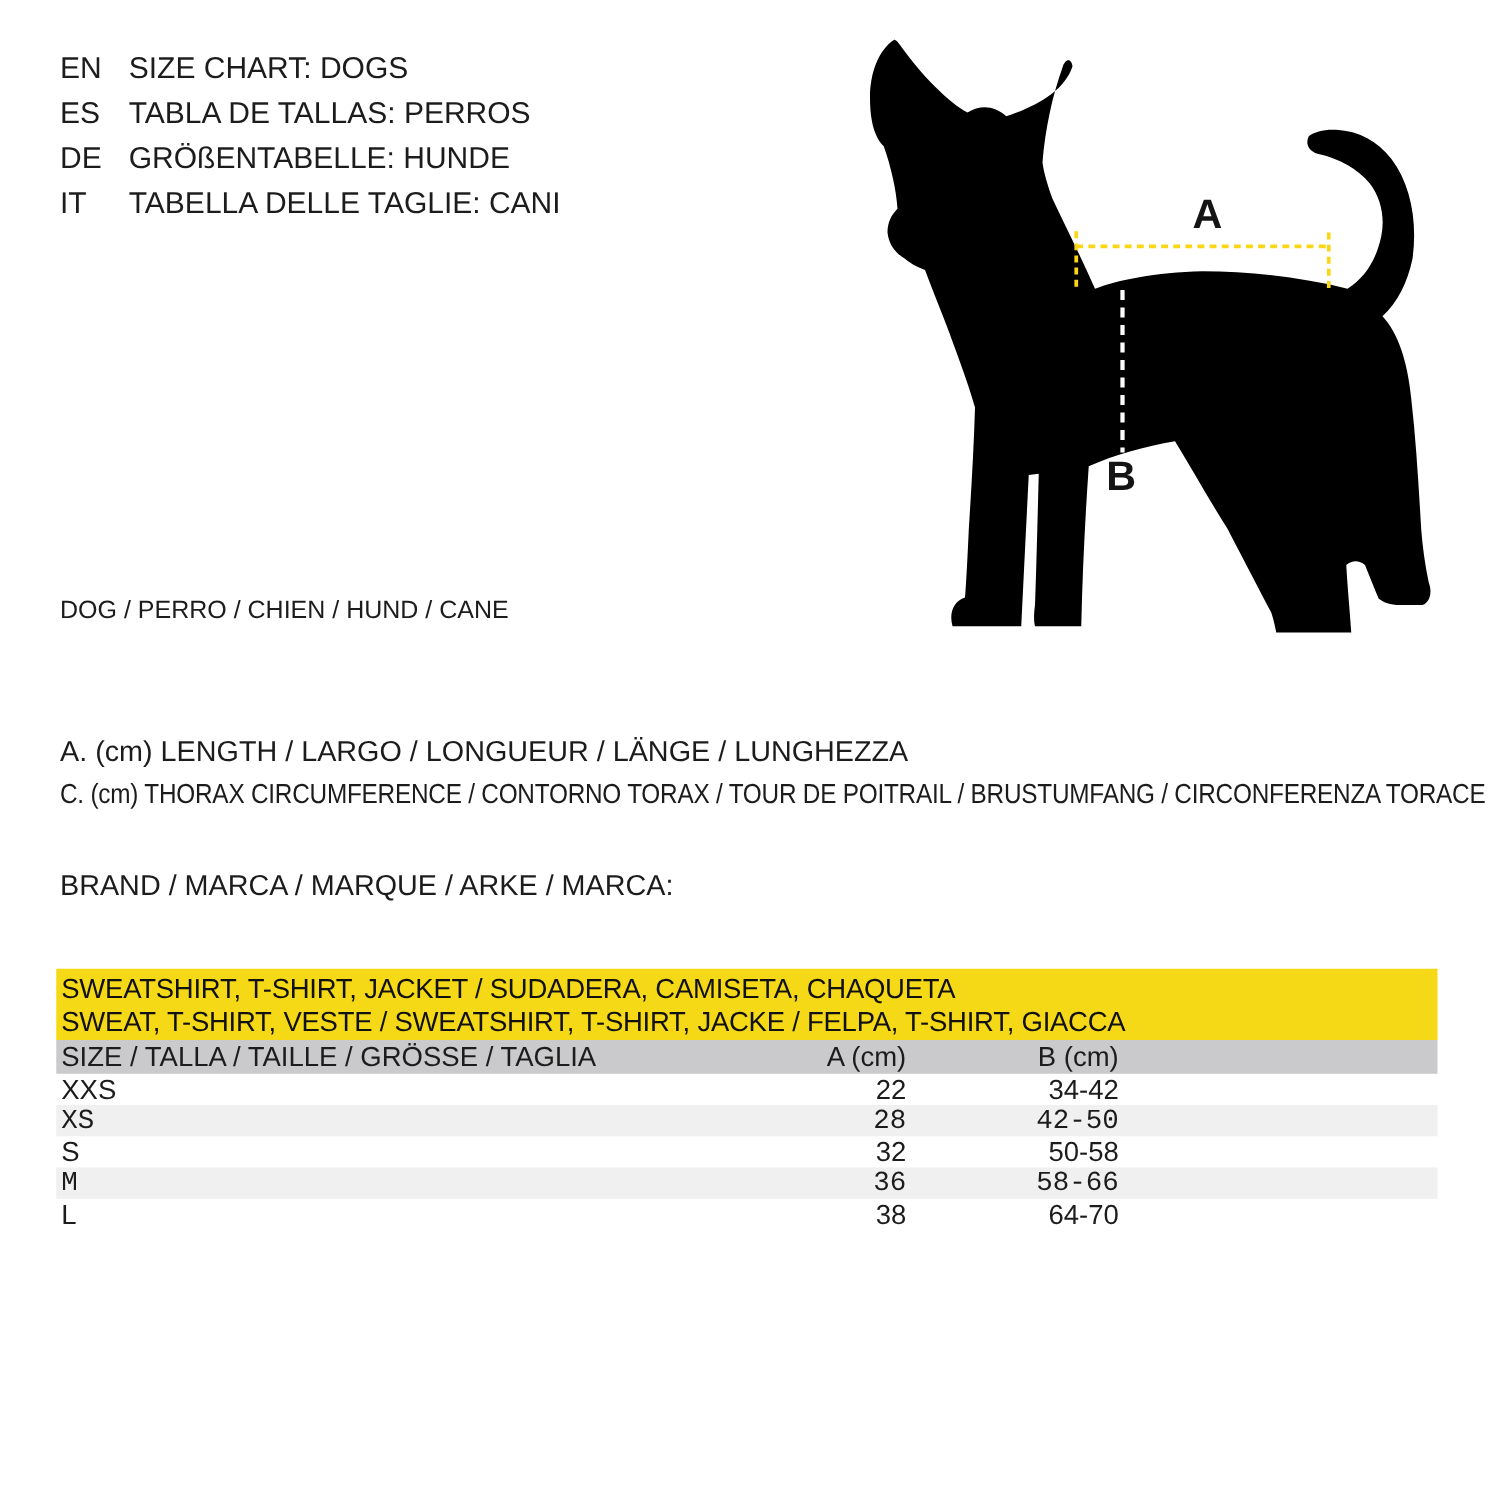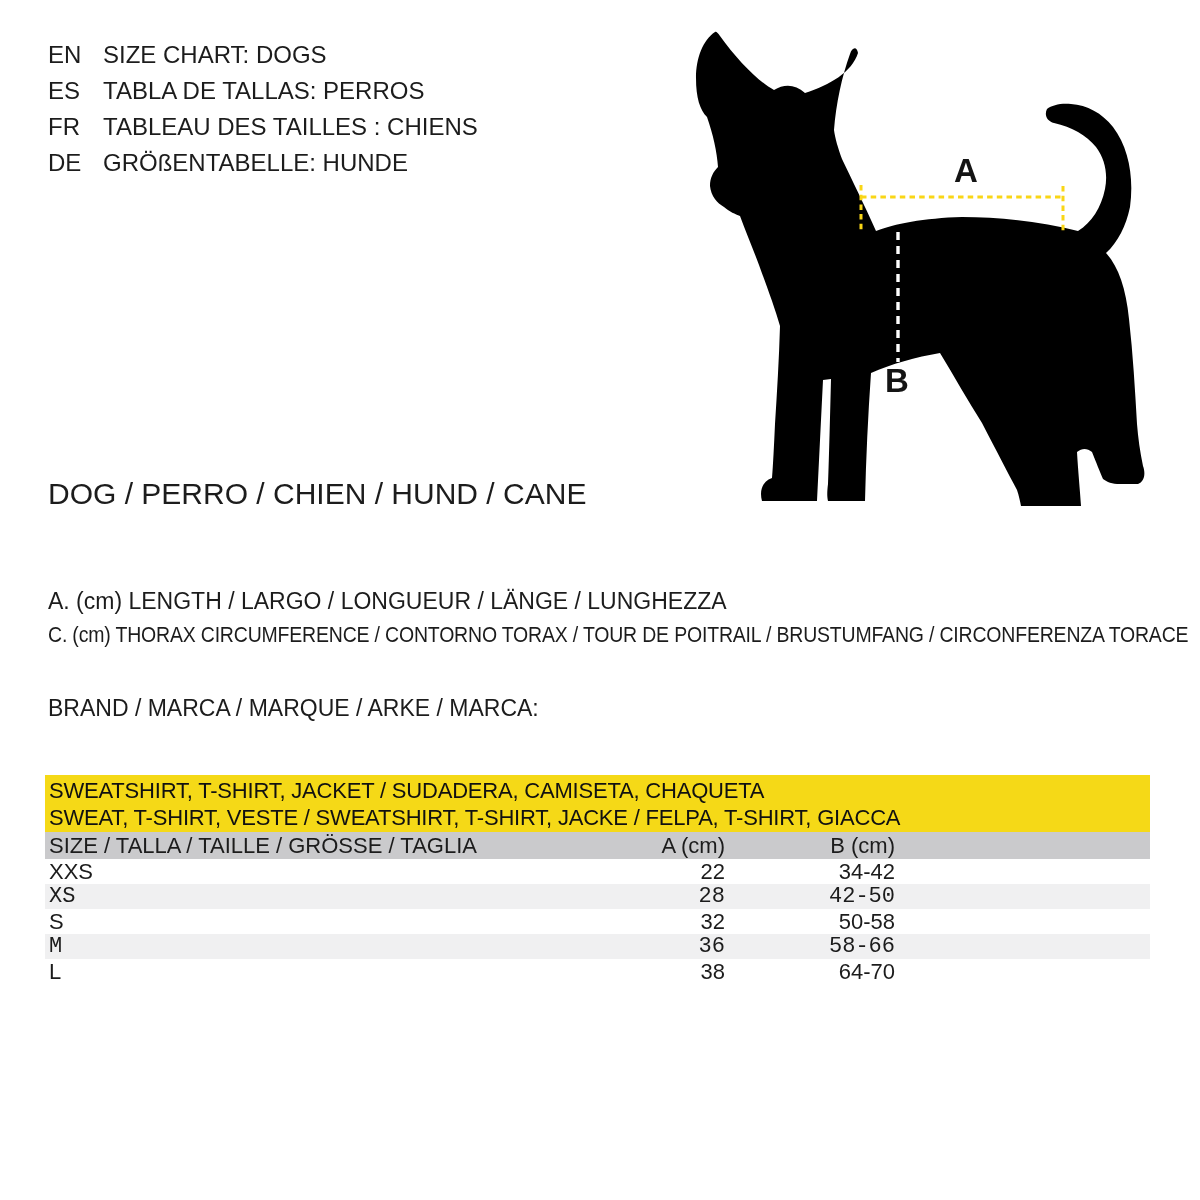--- a/index.html
+++ b/index.html
@@ -12,21 +12,21 @@
   .lang-code{width:55px;flex:0 0 55px;}
   .lang-label{white-space:nowrap;}
 
   
   .dog-wrap{position:absolute;left:690px;top:20px;width:480px;height:490px;}
   .dog-wrap svg{display:block;}
   .dim-label{font-weight:bold;font-size:33px;fill:#141414;text-anchor:middle;
              font-family:"Liberation Sans",sans-serif;}
 
   
-  .caption-dog{position:absolute;left:48px;top:477px;font-size:30px;white-space:nowrap;}
+  .caption-dog{position:absolute;left:48px;top:477px;font-size:20px;white-space:nowrap;}
   .measure-a{position:absolute;left:48px;top:588px;font-size:23px;white-space:nowrap;text-align:right;}
   .measure-c{position:absolute;left:48px;top:622px;font-size:22px;white-space:nowrap;
              transform:scaleX(0.885);transform-origin:left center;letter-spacing:-0.2px;}
   .brand-line{position:absolute;left:48px;top:695px;font-size:23px;white-space:nowrap;}
 
   
   .banner{position:absolute;left:45px;top:775px;width:1105px;height:57px;
           background:#F5D917;box-sizing:border-box;padding:2px 0 0 4px;}
   .banner-line{font-size:22px;font-weight:normal;line-height:27px;color:#111;
                letter-spacing:-0.2px;white-space:nowrap;}
@@ -48,26 +48,26 @@
   <div class="lang-block">
     <div class="lang-row">
       <span class="lang-code">EN</span>
       <span class="lang-label">SIZE CHART: DOGS</span>
     </div>
     <div class="lang-row">
       <span class="lang-code">ES</span>
       <span class="lang-label">TABLA DE TALLAS: PERROS</span>
     </div>
     <div class="lang-row">
-      <span class="lang-code">FR</span>
-      <span class="lang-label">TABLEAU DES TAILLES : CHIENS</span>
+      <span class="lang-code">DE</span>
+      <span class="lang-label">GRÖßENTABELLE: HUNDE</span>
     </div>
     <div class="lang-row">
-      <span class="lang-code">DE</span>
-      <span class="lang-label">GRÖßENTABELLE: HUNDE</span>
+      <span class="lang-code">IT</span>
+      <span class="lang-label">TABELLA DELLE TAGLIE: CANI</span>
     </div>
   </div>
 
   <div class="dog-wrap">
     <svg viewBox="0 0 480 490" width="480" height="490">
       <path fill="#000000" d="
         M 25 12
         C 13 20, 6 38, 6 58
         C 6 78, 10 90, 17 97
         C 23 114, 27 132, 28 147

